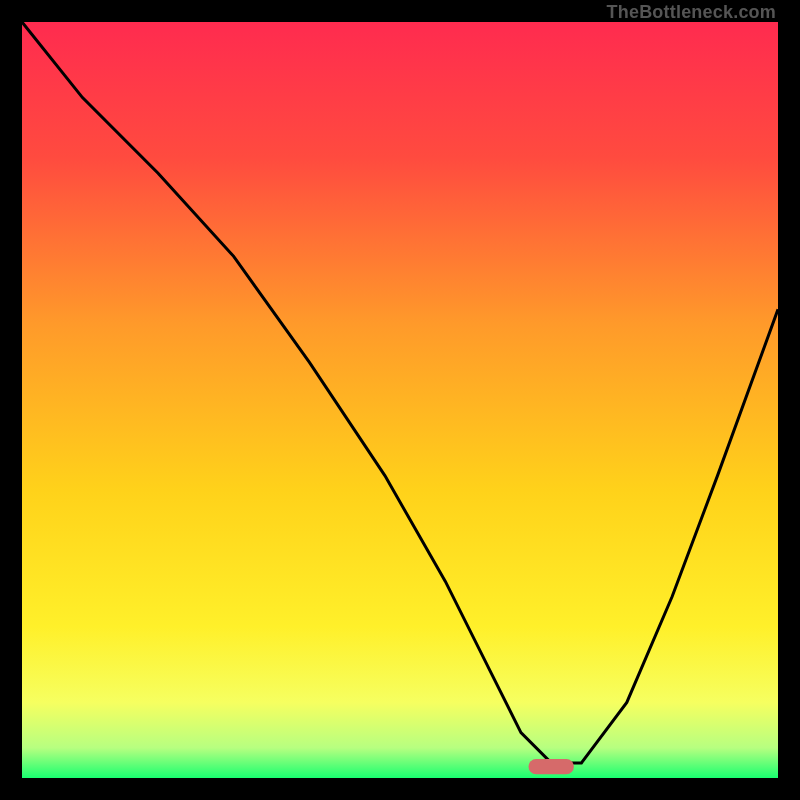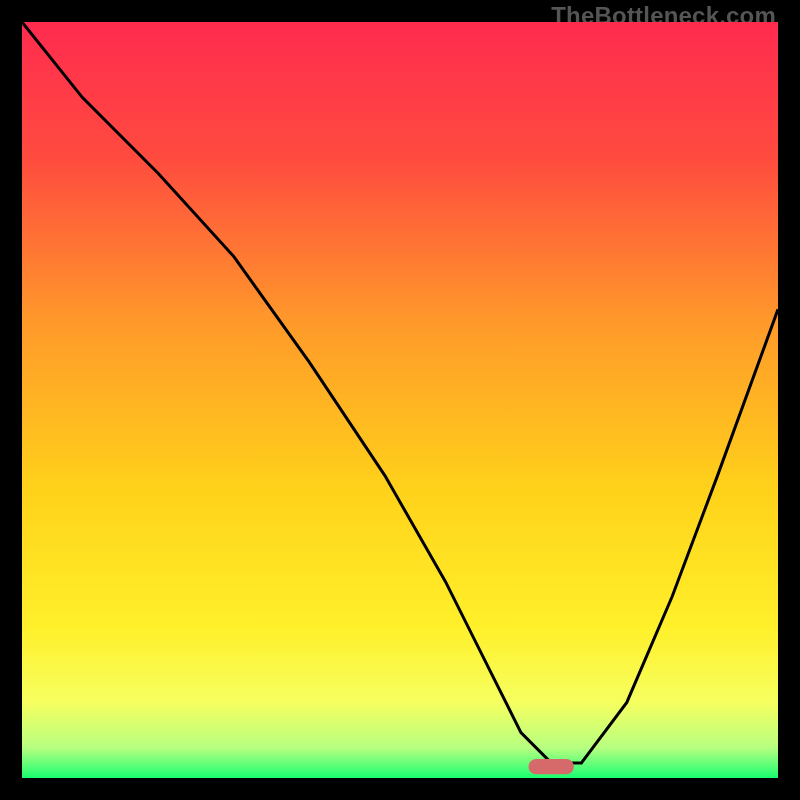--- a/index.html
+++ b/index.html
@@ -22,21 +22,21 @@
     top: 22px;
     width: 756px;
     height: 756px;
     overflow: hidden;
   }
   .watermark {
     position: absolute;
     top: 2px;
     right: 24px;
     color: #555;
-    font-size: 24px;
+    font-size: 18px;
     font-weight: 600;
     letter-spacing: 0.2px;
     user-select: none;
   }
 </style>
 </head>
 <body>
 
 <div class="frame">
 

